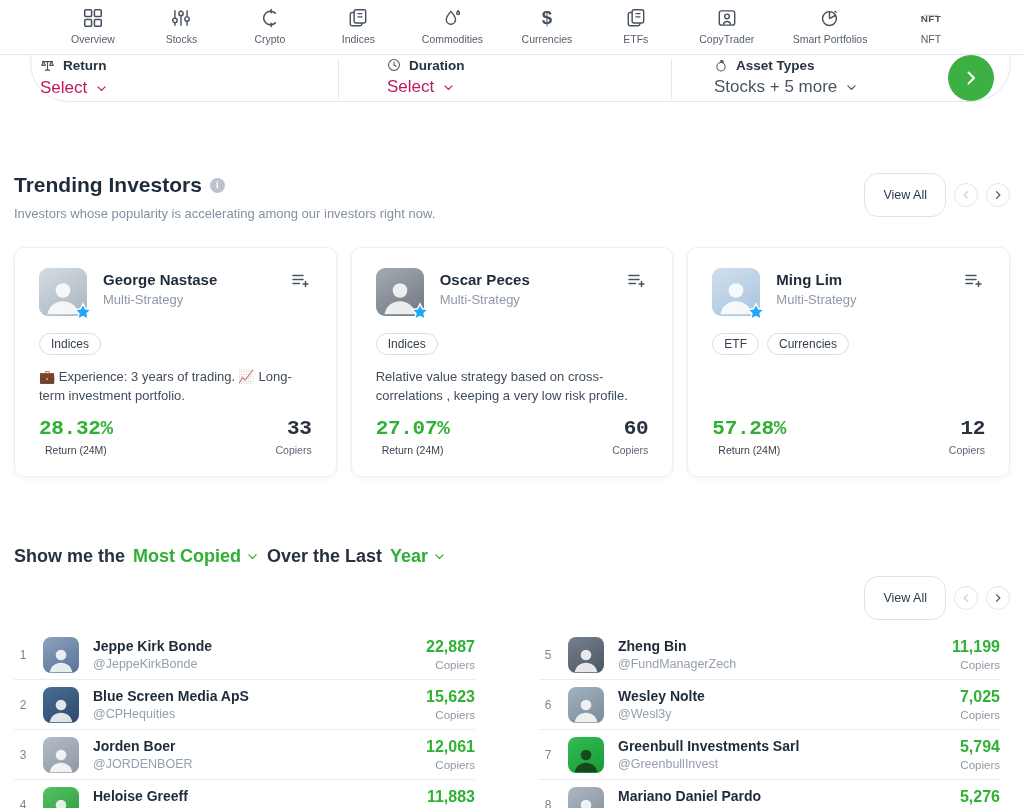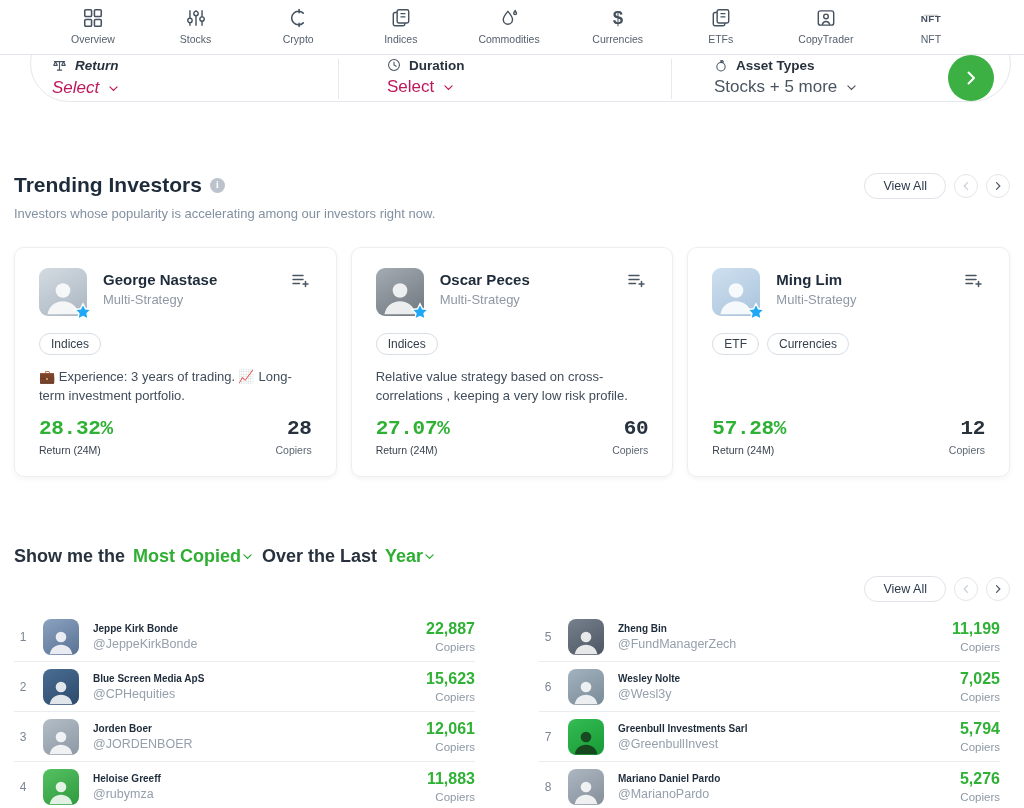--- a/index.html
+++ b/index.html
@@ -19,21 +19,21 @@
   }
   .nav-item { display:flex; flex-direction:column; align-items:center; gap:4px; color:#46525f; cursor:pointer; min-width:50px; }
   .nlabel { font-size:10.5px; color:#55616e; white-space:nowrap; }
 
   
   .filterwrap {
     position:absolute; left:30px; right:13px; top:25px; height:77px;
     border:1px solid #e4e8ec; border-radius:39px; background:#fff; z-index:1;
   }
   .fgroup { position:absolute; top:31px; cursor:pointer; }
-  .fg1 { left:20px;font-style:italic; } .fg2 { left:355px; } .fg3 { left:682px;text-align:right; }
+  .fg1 { left:8px; } .fg2 { left:355px; } .fg3 { left:682px;text-align:right; }
   .flabel { display:flex; align-items:center; gap:7px; font-weight:700; font-size:13.5px; color:#28323e; }
   .flabel .fic { color:#46525f; }
   .fvalue { display:flex; align-items:center; gap:8px; font-size:17px; color:#be185d; margin-top:4px; padding-left:1px; }
   .fvalue.dark { color:#4a5562; }
   .fdiv { position:absolute; top:33px; height:40px; width:1px; background:#e6eaee; }
   .fd1 { left:307px; } .fd2 { left:640px; }
   .fsubmit {
     position:absolute; right:16px; top:29px; width:46px; height:46px; border-radius:50%;
     background:#3cb043; border:none; display:flex; align-items:center; justify-content:center; cursor:pointer;
   }
@@ -44,21 +44,21 @@
   .trtitle { display:flex; align-items:center; gap:8px; }
   .trtitle h1 { font-size:21px; font-weight:700; color:#1e2b3a; }
   .infoc {
     width:15px; height:15px; border-radius:50%; background:#bcc3cc; color:#fff;
     font-size:9.5px; font-weight:700; display:flex; align-items:center; justify-content:center;
     font-family:"Liberation Serif", serif; cursor:pointer;
   }
   .subtitle { font-size:13px; color:#8291a1; margin-top:9px; }
   .controls { display:flex; align-items:center; gap:8px; }
   .viewall {
-    height:26px; padding:0 18px; border:1px solid #dfe3e8; border-radius:14px; background:#fff;
+    height:44px; padding:0 18px; border:1px solid #dfe3e8; border-radius:14px; background:#fff;
     font-size:12.5px; font-weight:500; color:#2a3a4d; cursor:pointer;
   }
   .circbtn {
     width:24px; height:24px; border-radius:50%; border:1px solid #e3e7eb; background:#fff;
     display:flex; align-items:center; justify-content:center; cursor:pointer; padding:0;
   }
   .circbtn.dis { color:#c7ced6; } .circbtn.en { color:#4a5563; }
 
   
   .cards { display:flex; gap:14px; margin-top:26px; }
@@ -74,38 +74,38 @@
   .cnames { margin-left:16px; padding-top:3px; }
   .cname { font-size:15px; font-weight:700; color:#1e2b3a; }
   .cstrat { font-size:13px; color:#8e99a5; margin-top:4px; }
   .cwatch { margin-left:auto; color:#4a5562; cursor:pointer; background:none; border:none; padding:2px; }
   .ctags { display:flex; gap:8px; margin-top:17px; }
   .tag { border:1px solid #d8dee4; border-radius:999px; padding:3px 11px; font-size:12px; color:#333f4c; }
   .cdesc { margin-top:13px; font-size:13px; line-height:1.45; color:#414d5b; }
   .cstats { margin-top:auto; display:flex; justify-content:space-between; align-items:flex-end; }
   .sv { font-size:21px; font-weight:700; letter-spacing:-0.3px;font-family:Liberation Mono, monospace; }
   .cret .sv { color:#2fb135; }
-  .cret .sl { font-size:10.5px; color:#39434f; margin-top:4px; }
+  .cret .sl { font-size:10.5px; color:#39434f; margin-top:4px;text-align:center; }
   .ccop { text-align:right; }
   .ccop .sv { color:#28323e; }
   .ccop .sl { font-size:10.5px; color:#5c6773; margin-top:4px; }
 
   
   .showme { margin-top:69px; font-size:18px; font-weight:700; color:#28323e; display:flex; align-items:center; gap:8px; }
-  .hdrop { display:flex; align-items:center; background:none; border:none; padding:0; font-size:18px; font-weight:700; color:#2fae34; cursor:pointer; }
+  .hdrop { display:flex; align-items:center; gap:5px; background:none; border:none; padding:0; font-size:18px; font-weight:700; color:#2fae34; cursor:pointer; }
   .controls2 { display:flex; justify-content:flex-end; margin-top:9px; }
 
   
   .list { display:flex; gap:64px; margin-top:10px; padding-right:10px; }
   .lcol { flex:1; }
   .row { display:flex; align-items:center; height:50px; border-bottom:1px solid #e9edf0; cursor:pointer; }
   .rank { width:18px; font-size:12px; color:#7b8694; text-align:center; flex:none; }
   .rav { width:36px; height:36px; border-radius:8px; margin-left:11px; position:relative; overflow:hidden; flex:none; }
   .rinfo { margin-left:14px; }
-  .rname { font-size:10px; font-weight:700; color:#1e2b3a; }
+  .rname { font-size:14px; font-weight:700; color:#1e2b3a; }
   .runame { font-size:12.5px; color:#95a0ac; margin-top:3px; }
   .rright { margin-left:auto; text-align:right; }
   .rnum { font-size:16px; font-weight:700; color:#2fb135; }
   .rcop { font-size:11.5px; color:#8d98a4; margin-top:3px; }
 
   
   .avc1 { background:linear-gradient(150deg,#d4dbe2,#a9b5c0); }
   .avc2 { background:linear-gradient(150deg,#a4abb2,#6f767d); }
   .avc3 { background:linear-gradient(150deg,#cfe0ef,#a9c3dc); }
   .avr1 { background:linear-gradient(150deg,#8ba2c0,#5a7294); }
@@ -195,20 +195,29 @@
         <svg width="22" height="22" viewBox="0 0 20 20" fill="none" stroke="currentColor" stroke-width="1.3">
           <rect x="3" y="3.5" width="14" height="13" rx="2"></rect>
           <circle cx="10" cy="8.6" r="2.1"></circle>
           <path d="M6.6 16.3c.4-2.1 1.8-3.2 3.4-3.2s3 1.1 3.4 3.2"></path>
         </svg>
       </span>
     <span class="nlabel">CopyTrader</span>
   </div>
   <div class="nav-item">
     <span>
+        <svg width="22" height="22" viewBox="0 0 20 20" fill="none" stroke="currentColor" stroke-width="1.3">
+          <circle cx="9.5" cy="10.5" r="6.3"></circle>
+          <path d="M9.5 10.5V4.2M9.5 10.5l5.6-3M14.2 3.6l1.6 1.7"></path>
+        </svg>
+      </span>
+    <span class="nlabel">Smart Portfolios</span>
+  </div>
+  <div class="nav-item">
+    <span>
         <svg width="22" height="22" viewBox="0 0 20 20">
           <text x="10" y="13.5" text-anchor="middle" font-size="9" font-weight="700" fill="currentColor" letter-spacing="0.4">NFT</text>
           <path d="M3.5 7.5h13" stroke="currentColor" stroke-width="0.7" opacity="0.5"></path>
         </svg>
       </span>
     <span class="nlabel">NFT</span>
   </div>
 </nav>
 
 <div class="filterwrap">
@@ -337,21 +346,21 @@
       <div class="ctags">
         <span class="tag">Indices</span>
       </div>
       <p class="cdesc">💼 Experience: 3 years of trading. 📈 Long-term investment portfolio.</p>
       <div class="cstats">
         <div class="cret">
           <div class="sv">28.32%</div>
           <div class="sl">Return (24M)</div>
         </div>
         <div class="ccop">
-          <div class="sv">28</div>
+          <div class="sv">33</div>
           <div class="sl">Copiers</div>
         </div>
       </div>
     </article>
 
     <article class="card">
       <div class="chead">
         <div class="cava">
           <div class="ph avc2">
               <svg class="person" width="44" height="44" viewBox="0 0 24 24" fill="rgba(255,255,255,0.85)">

